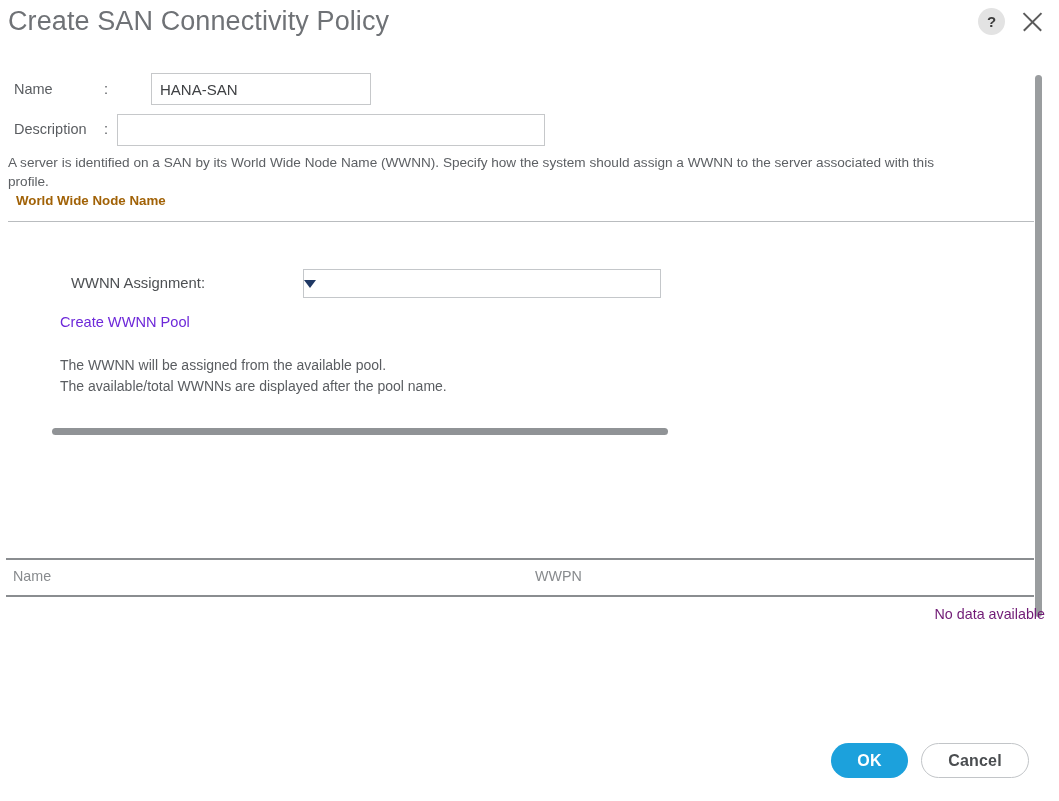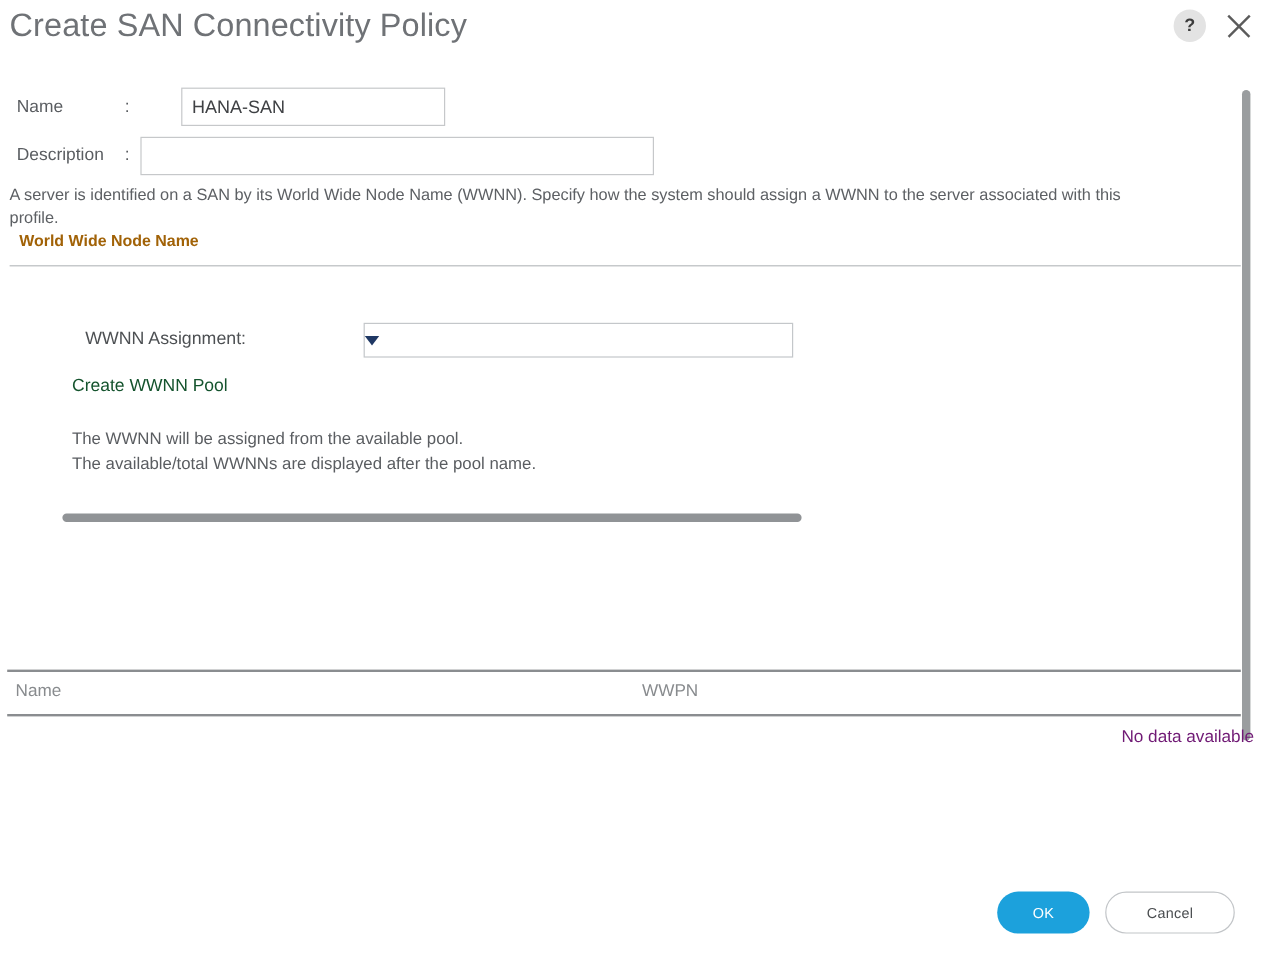--- a/index.html
+++ b/index.html
@@ -164,21 +164,21 @@
     border-left: 6px solid transparent;
     border-right: 6px solid transparent;
     border-top: 8px solid #1f3864;
     margin-right: 14px;
   }
   .pool-link {
     position: absolute;
     left: 60px;
     top: 314px;
     font-size: 14.6px;
-    color: #14532d;
+    color: #6d28d9;
     cursor: pointer;
     text-decoration: none;
     white-space: nowrap;
     text-align: right;
   }
   .hint-text {
     position: absolute;
     left: 60px;
     top: 355px;
     font-size: 14px;
@@ -264,22 +264,22 @@
     text-align: right;
     font-size: 14.3px;
     color: #701a75;
   }
 
   
   .btn {
     position: absolute;
     box-sizing: border-box;
     border-radius: 22px;
-    font-size: 12px;
-    font-weight: normal;
+    font-size: 16px;
+    font-weight: bold;
     font-family: "Liberation Sans", sans-serif;
     cursor: pointer;
     display: flex;
     align-items: center;
     justify-content: center;
     letter-spacing: 0.2px;
   }
   .btn-ok {
     left: 831px;
     top: 743px;

